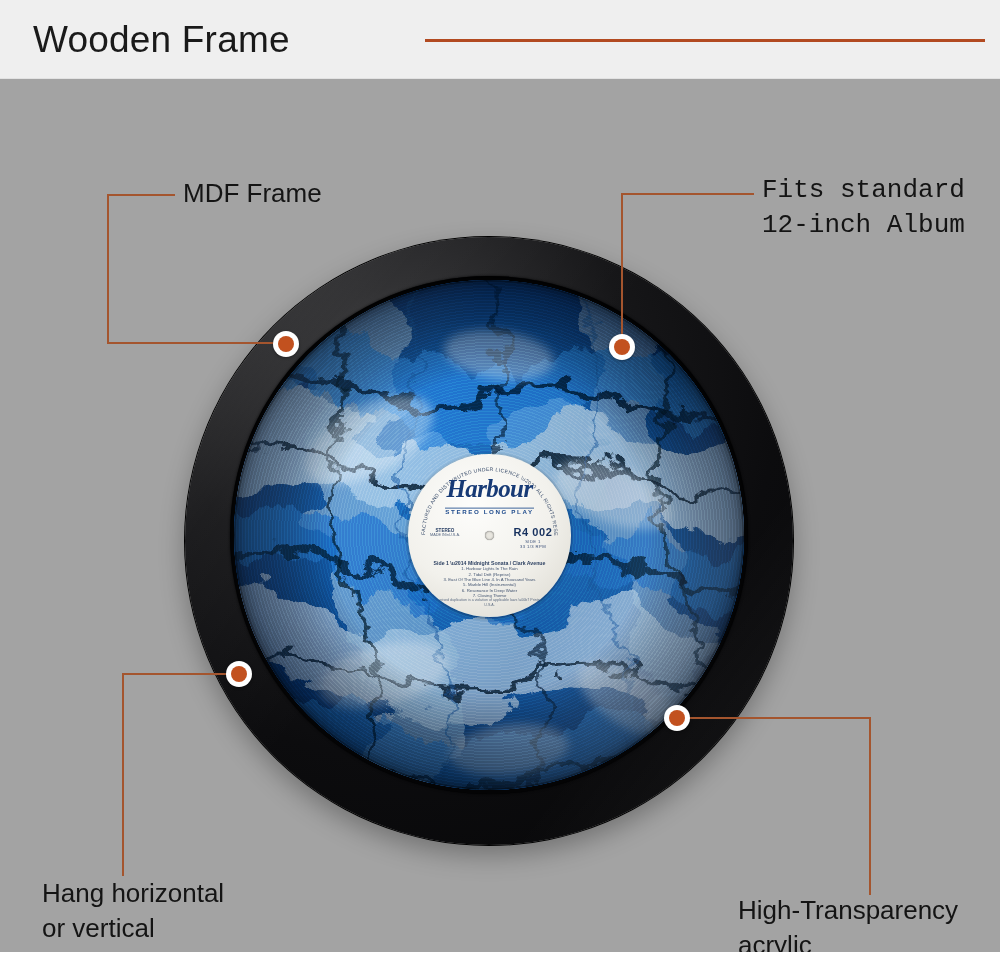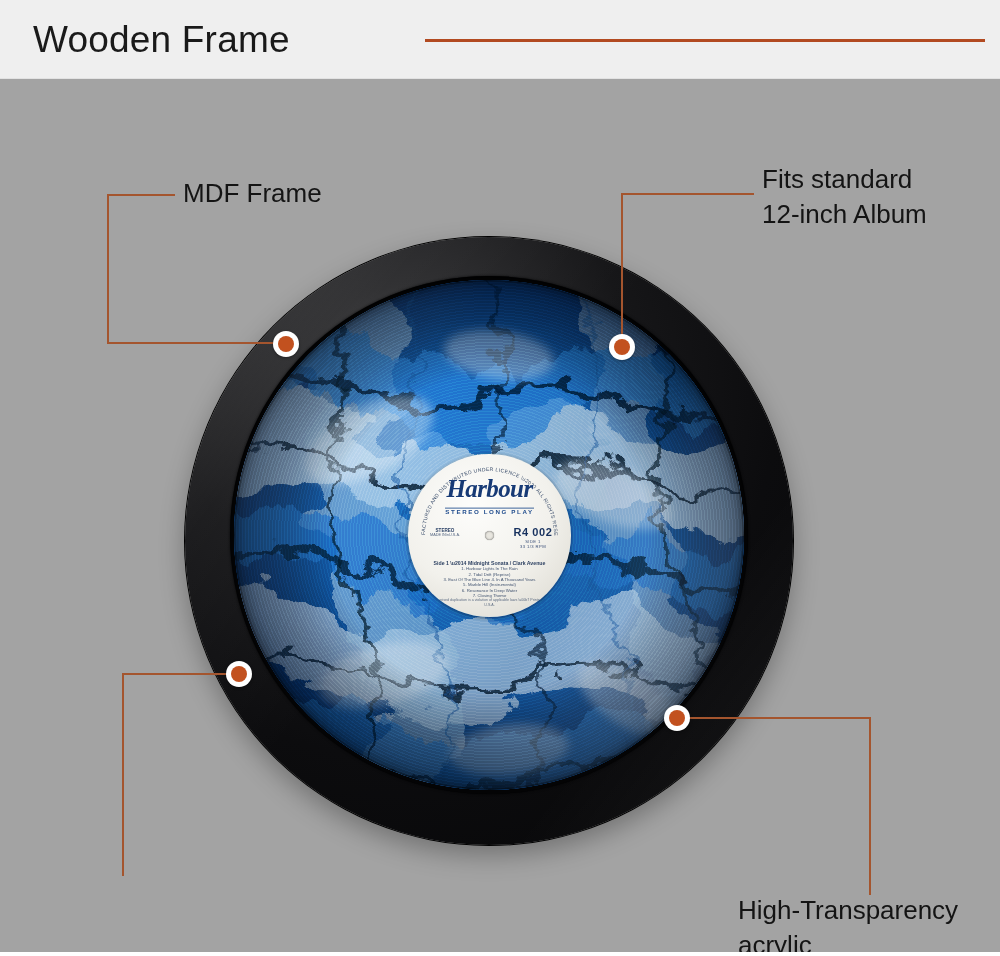--- a/index.html
+++ b/index.html
@@ -409,26 +409,28 @@
 
     <div class="leader h" style="left:107px; top:116px; width:68px;"></div>
     <div class="leader v" style="left:107px; top:116px; height:150px;"></div>
     <div class="leader h" style="left:107px; top:264px; width:172px;"></div>
     <div class="dot" style="left:286px; top:266px;"></div>
     <div class="callout-text" style="left:183px; top:98px;">MDF Frame</div>
 
     <div class="leader h" style="left:621px; top:115px; width:133px;"></div>
     <div class="leader v" style="left:621px; top:115px; height:154px;"></div>
     <div class="dot" style="left:622px; top:269px;"></div>
-    <div class="callout-text" style="left:762px; top:84px;">Fits standard
+    <div class="callout-text" style="left:762px; top:95px;font-family:Liberation Mono, monospace;">Fits standard
 12-inch Album</div>
 
     <div class="leader h" style="left:122px; top:595px; width:110px;"></div>
     <div class="leader v" style="left:122px; top:595px; height:203px;"></div>
     <div class="dot" style="left:239px; top:596px;"></div>
+    <div class="callout-text" style="left:42px; top:798px;">Hang horizontal
+or vertical</div>
 
     <div class="leader h" style="left:677px; top:639px; width:194px;"></div>
     <div class="leader v" style="left:869px; top:639px; height:178px;"></div>
     <div class="dot" style="left:677px; top:640px;"></div>
     <div class="callout-text" style="left:738px; top:815px;">High-Transparency
 acrylic</div>
 
   </div>
 </div>
 

